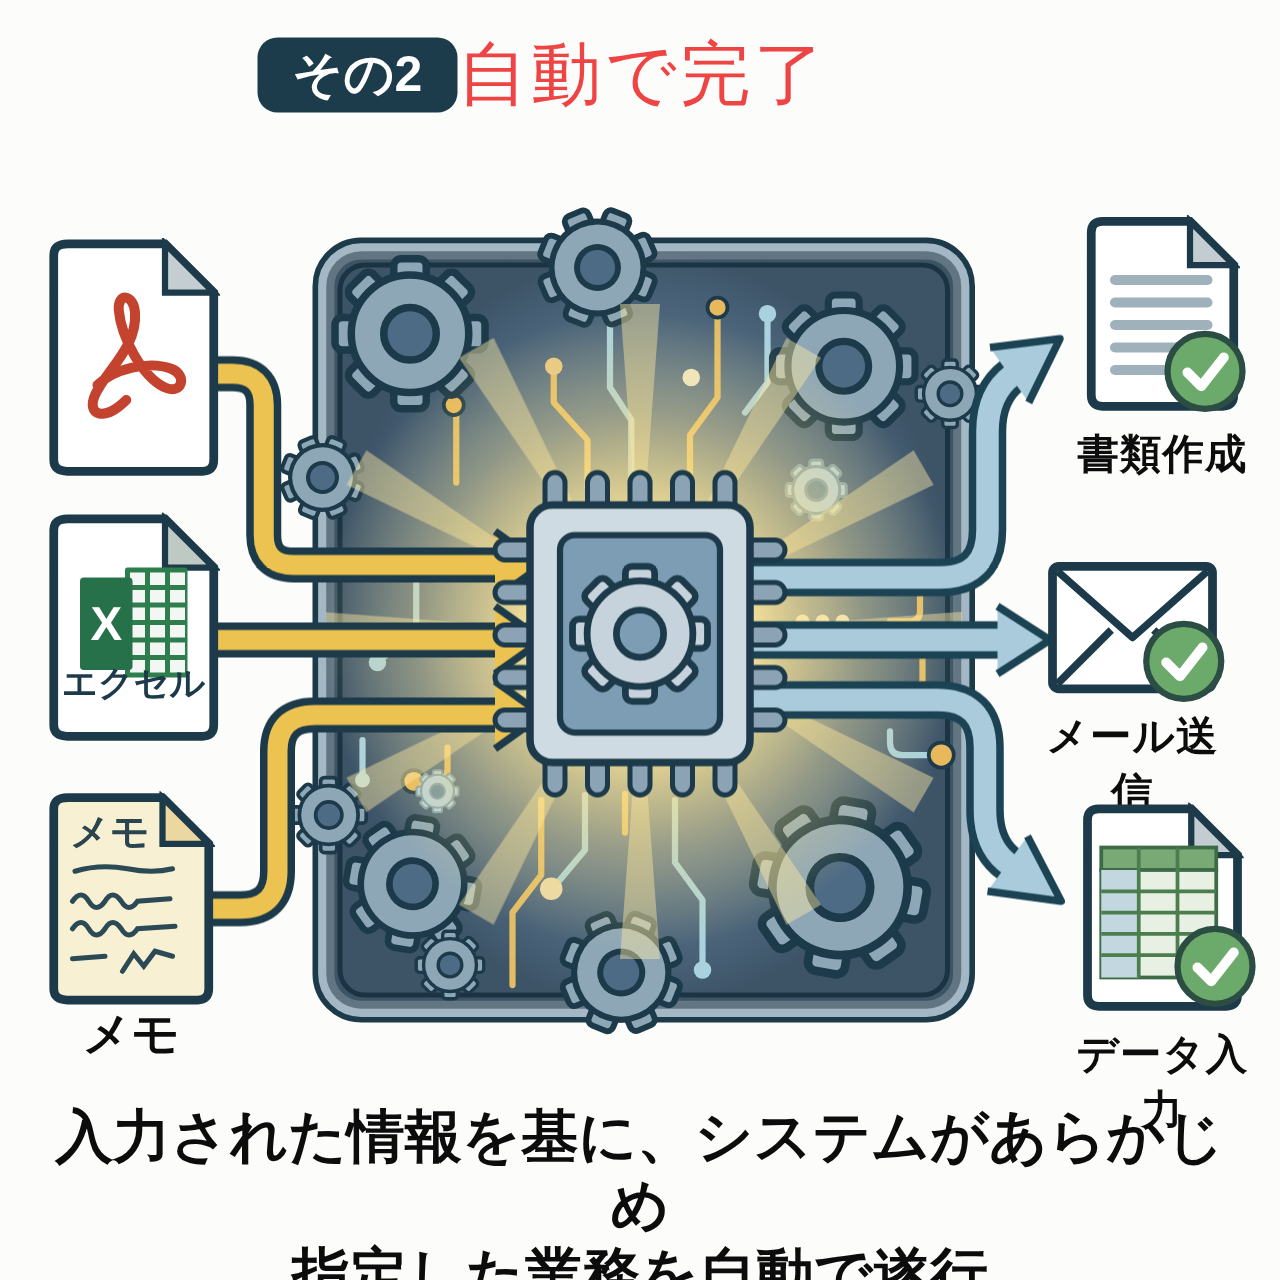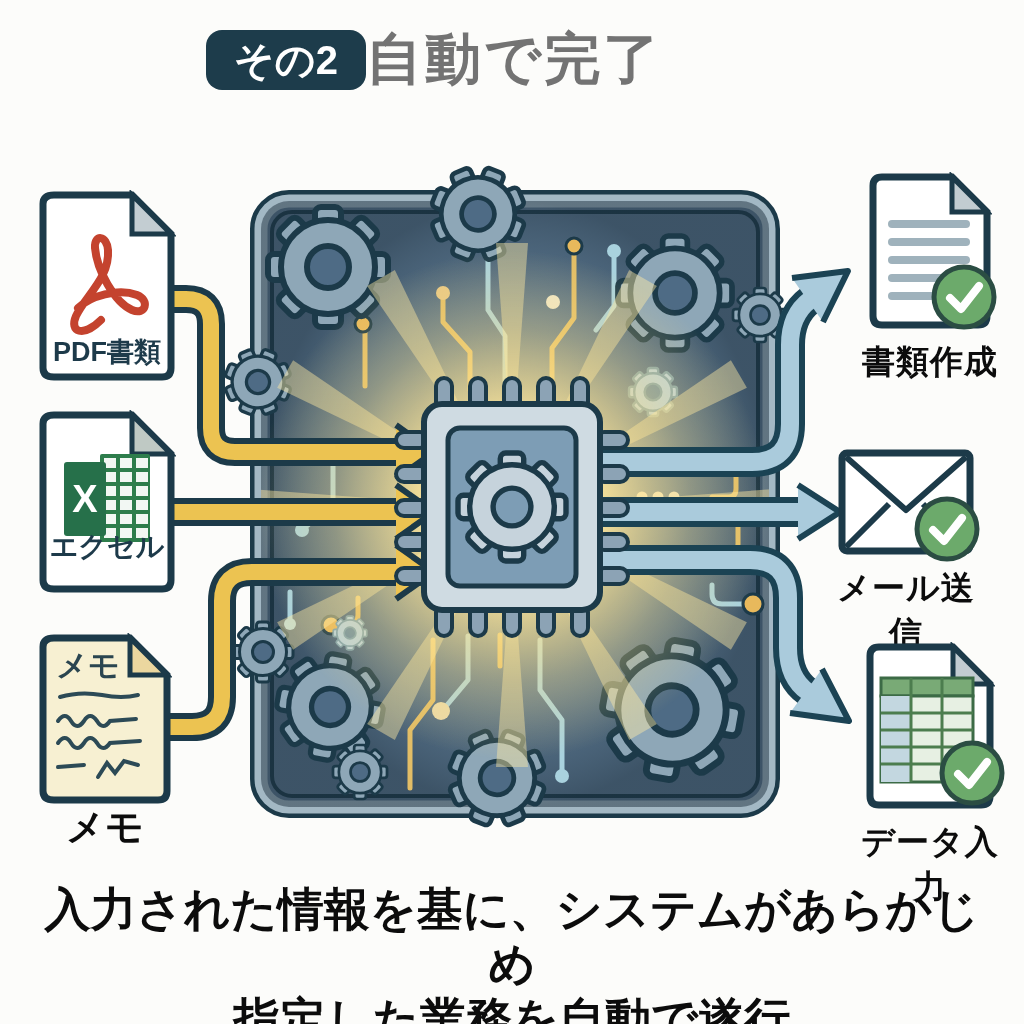--- a/index.html
+++ b/index.html
@@ -5,21 +5,21 @@
   html,body{margin:0;padding:0;}
   body{font-family:"Liberation Sans","DejaVu Sans",sans-serif;}
   #canvas{position:relative;width:1024px;height:1024px;background:#fcfcfa;overflow:hidden;}
   #scene{position:absolute;left:0;top:0;}
   
   .g-teeth rect,.g-body{fill:var(--gf,#8ea7b7);stroke:var(--gs,#1c3a49);stroke-width:6;}
   .g-hole{fill:var(--gh,#4e6b85);stroke:var(--gs,#1c3a49);stroke-width:6;}
   
   .title-row{position:absolute;left:0;top:22px;width:868px;display:flex;justify-content:center;align-items:center;z-index:3;}
   .badge{background:#1d3c4b;color:#ffffff;font-size:40px;font-weight:bold;padding:8px 28px;border-radius:16px;line-height:1.1;}
-  .heading{color:#737373;font-size:56px;font-weight:700;letter-spacing:3px;}
+  .heading{color:#ef4444;font-size:56px;font-weight:400;letter-spacing:3px;}
   
   .card{position:absolute;z-index:2;}
   .card svg{display:block;}
   .inner-label{position:absolute;width:100%;text-align:center;font-weight:bold;color:#1d3a4a;}
   .below-label{position:absolute;z-index:2;text-align:center;font-weight:bold;color:#0c0c0c;}
   .out-wrap{position:absolute;z-index:2;width:170px;text-align:center;}
   .out-label{font-size:33px;font-weight:bold;color:#0c0c0c;margin-top:6px;letter-spacing:1px;}
   .check{position:absolute;}
   
   .caption{position:absolute;left:30px;top:882px;width:964px;text-align:center;z-index:3;
@@ -213,21 +213,20 @@
       <use href="#gear8" transform="translate(512 507) scale(0.9)" style="--gf:#c6d3dc;--gh:#7d9db5"></use>
     </g>
   </svg>
 
   <div class="card" style="left:38px;top:190px;width:138px;height:192px;">
     <svg width="138" height="192" viewBox="0 0 138 192">
       <path d="M 16 5 H 94 L 133 44 V 178 Q 133 187 124 187 H 16 Q 5 187 5 178 V 14 Q 5 5 16 5 Z" fill="#ffffff" stroke="#1c3a49" stroke-width="7"></path>
       <path d="M 94 5 V 44 H 133 Z" fill="#c3cdd2" stroke="#1c3a49" stroke-width="5"></path>
       <path d="M 63 130 C 45 148 31 142 38 126 C 47 106 72 88 70 60 C 69 45 56 44 57 58 C 59 80 76 112 94 120 C 108 126 112 110 99 105 C 80 98 52 106 40 118" fill="none" stroke="#c4432e" stroke-width="8" stroke-linecap="round"></path>
     </svg>
-    <div class="inner-label" style="bottom:12px;font-size:27px;">PDF書類</div>
   </div>
 
   <div class="card" style="left:38px;top:410px;width:138px;height:184px;">
     <svg width="138" height="184" viewBox="0 0 138 184">
       <path d="M 16 5 H 94 L 133 44 V 170 Q 133 179 124 179 H 16 Q 5 179 5 170 V 14 Q 5 5 16 5 Z" fill="#ffffff" stroke="#1c3a49" stroke-width="7"></path>
       <path d="M 94 5 V 44 H 133 Z" fill="#bfc9c4" stroke="#1c3a49" stroke-width="5"></path>
       <g>
         <rect x="62" y="44" width="50" height="88" rx="2" fill="#2e7d4c"></rect>
         <g fill="#f2f7f3">
           <rect x="66" y="48" width="12" height="10"></rect>

